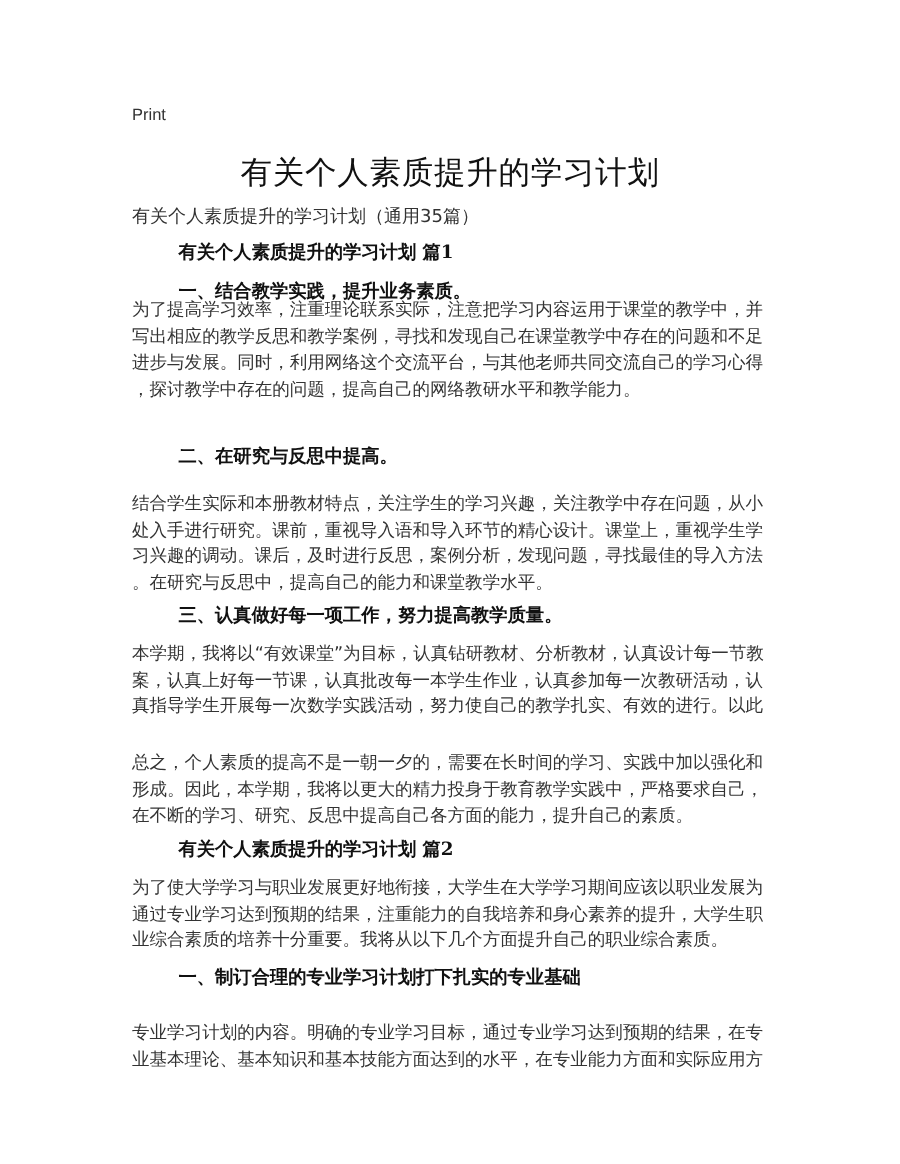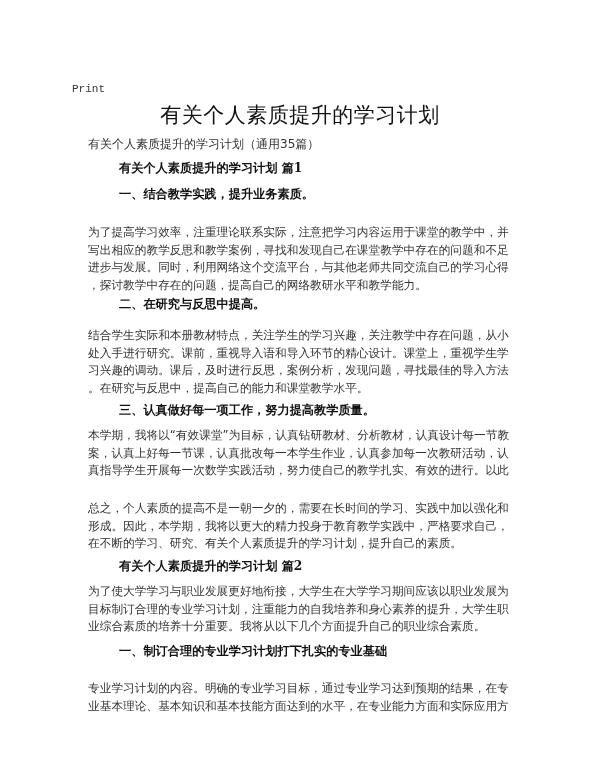--- a/index.html
+++ b/index.html
@@ -1,20 +1,20 @@
 <!DOCTYPE html>
 <html><head>
 <meta charset="utf-8">
 <style>
   html, body { margin: 0; padding: 0; background: #ffffff; }
   body { width: 600px; height: 776px; overflow: hidden; position: relative;
          font-family: "DejaVu Sans", "Liberation Sans", sans-serif; color: #222; }
   .page { position: absolute; left: 88px; top: 0; width: 426px; }
-  .print { position: absolute; left: 72px; top: 71px; font-family: Liberation Mono, monospace;
-           font-size: 11px; color: #333; margin-top: 12px; }
+  .print { position: absolute; left: 88px; top: 71px; font-family: Liberation Sans, sans-serif;
+           font-size: 11px; color: #333; }
   .title { position: absolute; left: 0; width: 600px; top: 101px; text-align: center;
            font-size: 21px; color: #111; letter-spacing: 0.5px; }
   .subtitle { position: absolute; top: 136px; font-size: 12px; color: #333; }
   .h { position: absolute; font-weight: bold; font-size: 12.2px; color: #111;
        font-family: "DejaVu Serif", "Liberation Serif", serif; margin-left: 31px; }
   .p { position: absolute; font-size: 11.7px; line-height: 17.6px; color: #333; width: 426px;
        text-align: justify; }
   .line { display: block; white-space: nowrap; }
 </style>
 </head>
@@ -23,21 +23,21 @@
 <div>
   <div class="print">Print</div>
   <div class="title">有关个人素质提升的学习计划</div>
 
   <div class="page">
     <div class="subtitle">有关个人素质提升的学习计划（通用35篇）</div>
 
     <div class="h" style="top:160px">有关个人素质提升的学习计划 篇1</div>
 
     <div class="h" style="top:186px">一、结合教学实践，提升业务素质。</div>
-    <div class="p" style="top:224px">
+    <div class="p" style="top:198px">
       <span class="line">为了提高学习效率，注重理论联系实际，注意把学习内容运用于课堂的教学中，并</span>
       <span class="line">写出相应的教学反思和教学案例，寻找和发现自己在课堂教学中存在的问题和不足</span>
       <span class="line">进步与发展。同时，利用网络这个交流平台，与其他老师共同交流自己的学习心得</span>
       <span class="line">，探讨教学中存在的问题，提高自己的网络教研水平和教学能力。</span>
     </div>
 
     <div class="h" style="top:296px">二、在研究与反思中提高。</div>
     <div class="p" style="top:327px">
       <span class="line">结合学生实际和本册教材特点，关注学生的学习兴趣，关注教学中存在问题，从小</span>
       <span class="line">处入手进行研究。课前，重视导入语和导入环节的精心设计。课堂上，重视学生学</span>
@@ -48,28 +48,28 @@
     <div class="h" style="top:402px">三、认真做好每一项工作，努力提高教学质量。</div>
     <div class="p" style="top:427px">
       <span class="line">本学期，我将以“有效课堂”为目标，认真钻研教材、分析教材，认真设计每一节教</span>
       <span class="line">案，认真上好每一节课，认真批改每一本学生作业，认真参加每一次教研活动，认</span>
       <span class="line">真指导学生开展每一次数学实践活动，努力使自己的教学扎实、有效的进行。以此</span>
     </div>
 
     <div class="p" style="top:500px">
       <span class="line">总之，个人素质的提高不是一朝一夕的，需要在长时间的学习、实践中加以强化和</span>
       <span class="line">形成。因此，本学期，我将以更大的精力投身于教育教学实践中，严格要求自己，</span>
-      <span class="line">在不断的学习、研究、有关个人素质提升的学习计划，提升自己的素质。</span>
+      <span class="line">在不断的学习、研究、反思中提高自己各方面的能力，提升自己的素质。</span>
     </div>
 
     <div class="h" style="top:558px">有关个人素质提升的学习计划 篇2</div>
 
     <div class="p" style="top:583px">
       <span class="line">为了使大学学习与职业发展更好地衔接，大学生在大学学习期间应该以职业发展为</span>
-      <span class="line">目标制订合理的专业学习计划，注重能力的自我培养和身心素养的提升，大学生职</span>
+      <span class="line">通过专业学习达到预期的结果，注重能力的自我培养和身心素养的提升，大学生职</span>
       <span class="line">业综合素质的培养十分重要。我将从以下几个方面提升自己的职业综合素质。</span>
     </div>
 
     <div class="h" style="top:643px">一、制订合理的专业学习计划打下扎实的专业基础</div>
     <div class="p" style="top:680px">
       <span class="line">专业学习计划的内容。明确的专业学习目标，通过专业学习达到预期的结果，在专</span>
       <span class="line">业基本理论、基本知识和基本技能方面达到的水平，在专业能力方面和实际应用方</span>
     </div>
   </div>
 </div>

